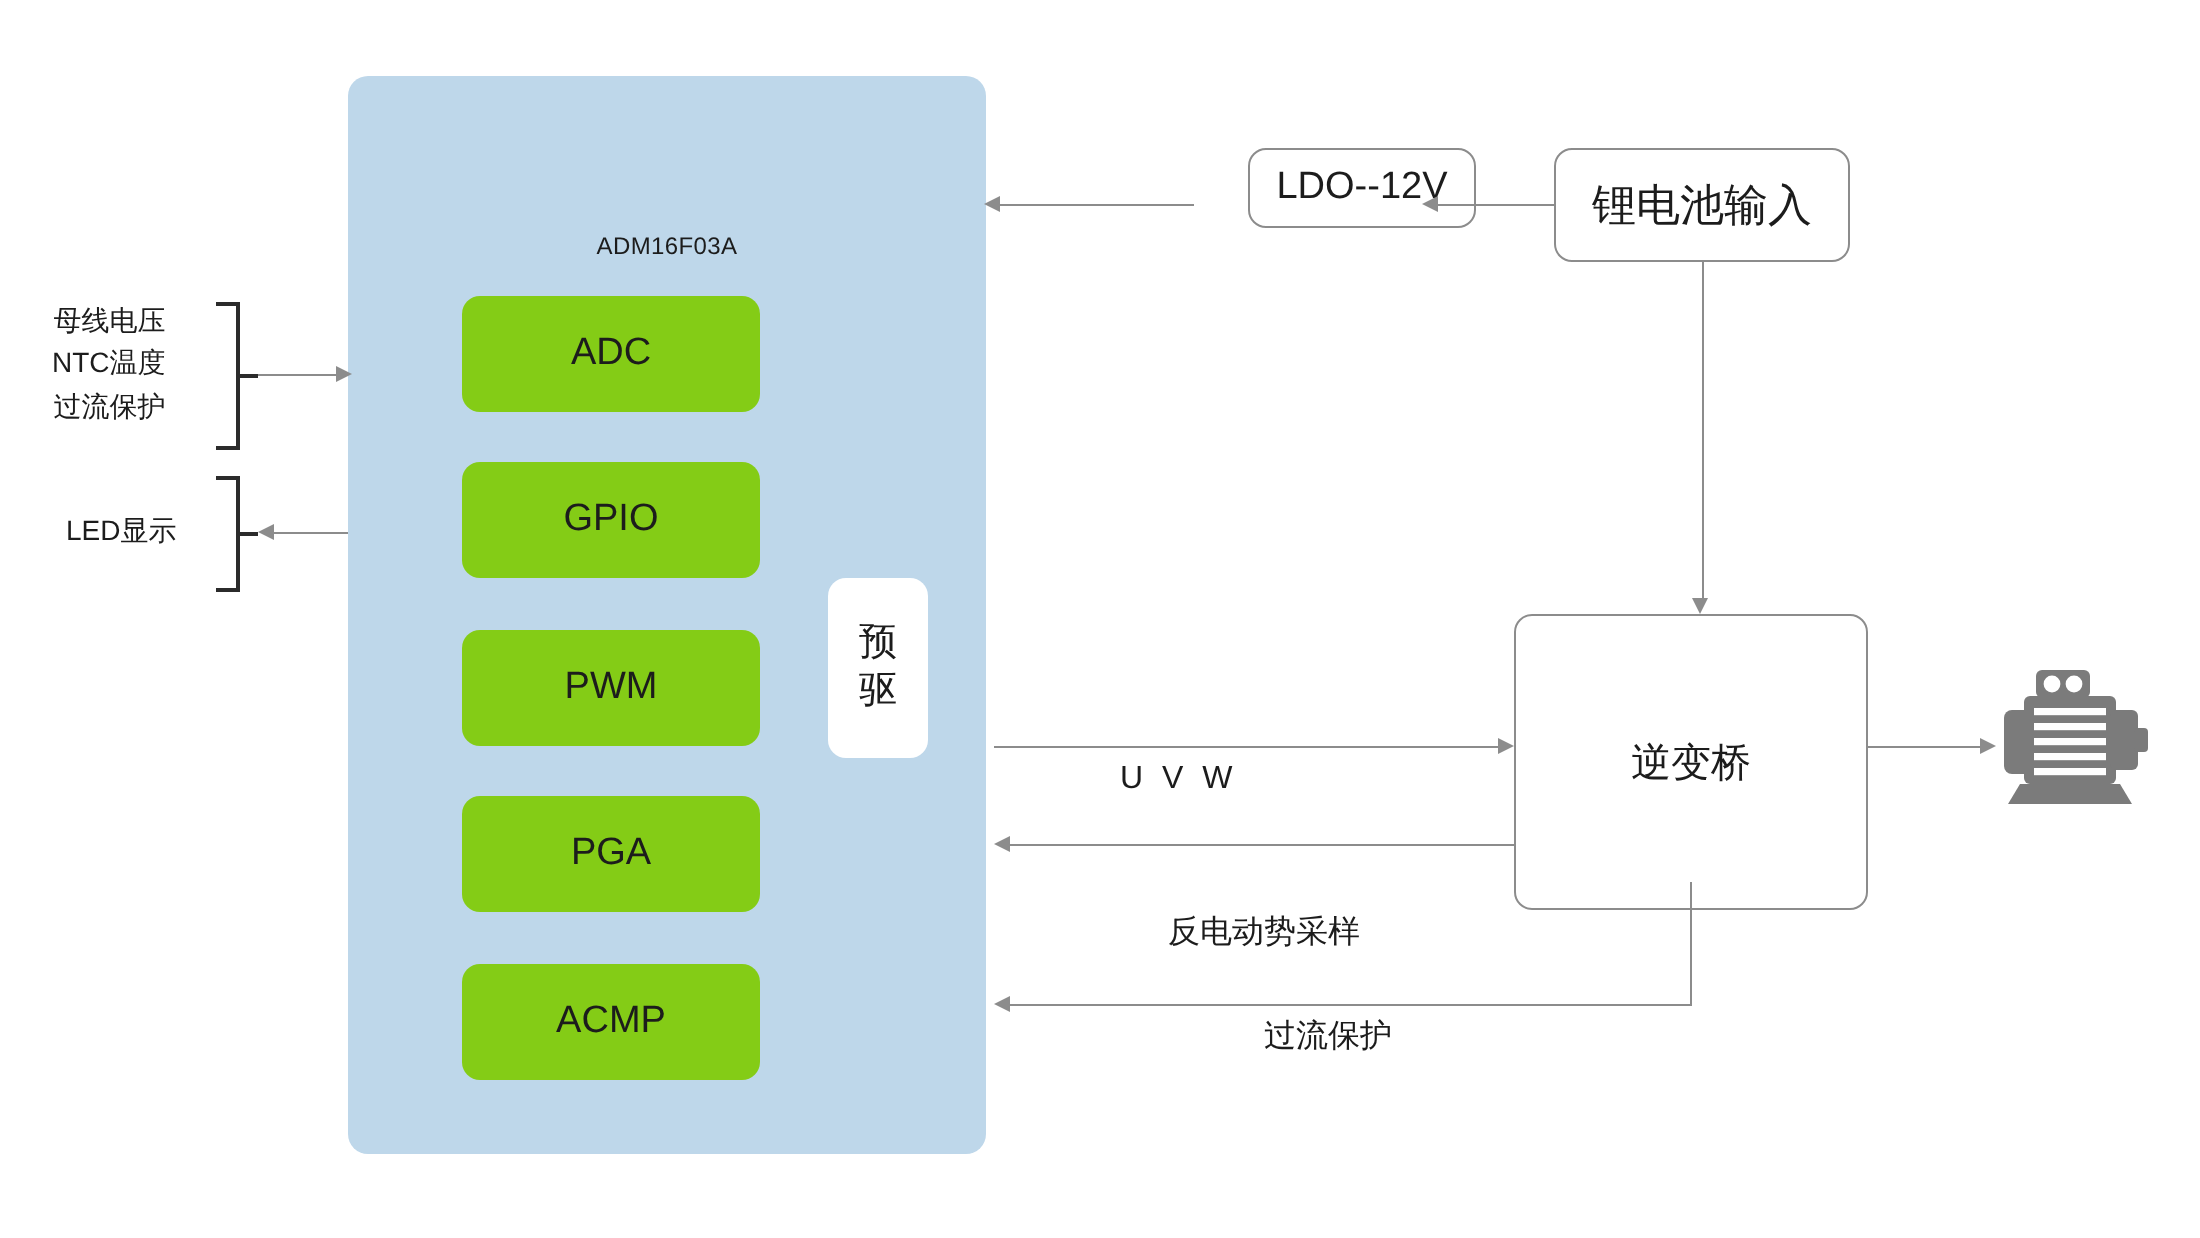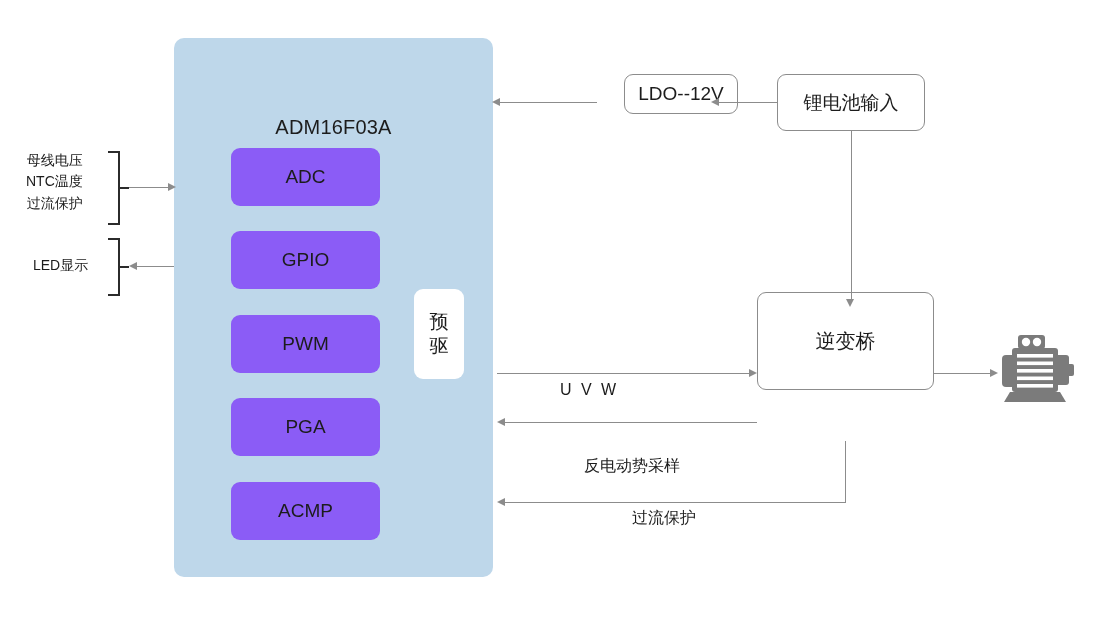--- a/index.html
+++ b/index.html
@@ -28,32 +28,32 @@
     height: 539px;
     background: #bed7ea;
     border-radius: 10px;
   }
   #mcu-title {
     position: absolute;
     left: 0;
     top: 78px;
     width: 100%;
     text-align: center;
-    font-size: 20px;
+    font-size: 12px;
     color: #1c1c1c;
     letter-spacing: .2px;
   }
 
   
   .module {
     position: absolute;
     left: 231px;
     width: 149px;
     height: 58px;
-    background: #8b5cf6;
+    background: #84cc16;
     border-radius: 9px;
     display: flex;
     align-items: center;
     justify-content: center;
     font-size: 19px;
     color: #1c1c1c;
   }
   #module-adc  { top: 148px; }
   #module-gpio { top: 231px; }
   #module-pwm  { top: 315px; }
@@ -83,22 +83,22 @@
     background: #ffffff;
     border: 1.3px solid #8c8c8c;
     border-radius: 9px;
     display: flex;
     align-items: center;
     justify-content: center;
     color: #1c1c1c;
     box-sizing: border-box;
   }
   #ldo-block     { left: 624px; top: 74px;  width: 114px; height: 40px; font-size: 19px; text-align: center; }
-  #battery-block { left: 777px; top: 74px;  width: 148px; height: 57px; font-size: 19px; justify-content: center; }
-  #inverter-block{ left: 757px; top: 292px; width: 177px; height: 98px; font-size: 20px; font-family: Liberation Serif, serif; }
+  #battery-block { left: 777px; top: 74px;  width: 148px; height: 57px; font-size: 22px; justify-content: center; }
+  #inverter-block{ left: 757px; top: 307px; width: 177px; height: 148px; font-size: 20px; font-family: Liberation Serif, serif; }
 
   
   .hline {
     position: absolute;
     height: 0;
     border-top: 1.4px solid #8c8c8c;
   }
   .vline {
     position: absolute;
     width: 0;

